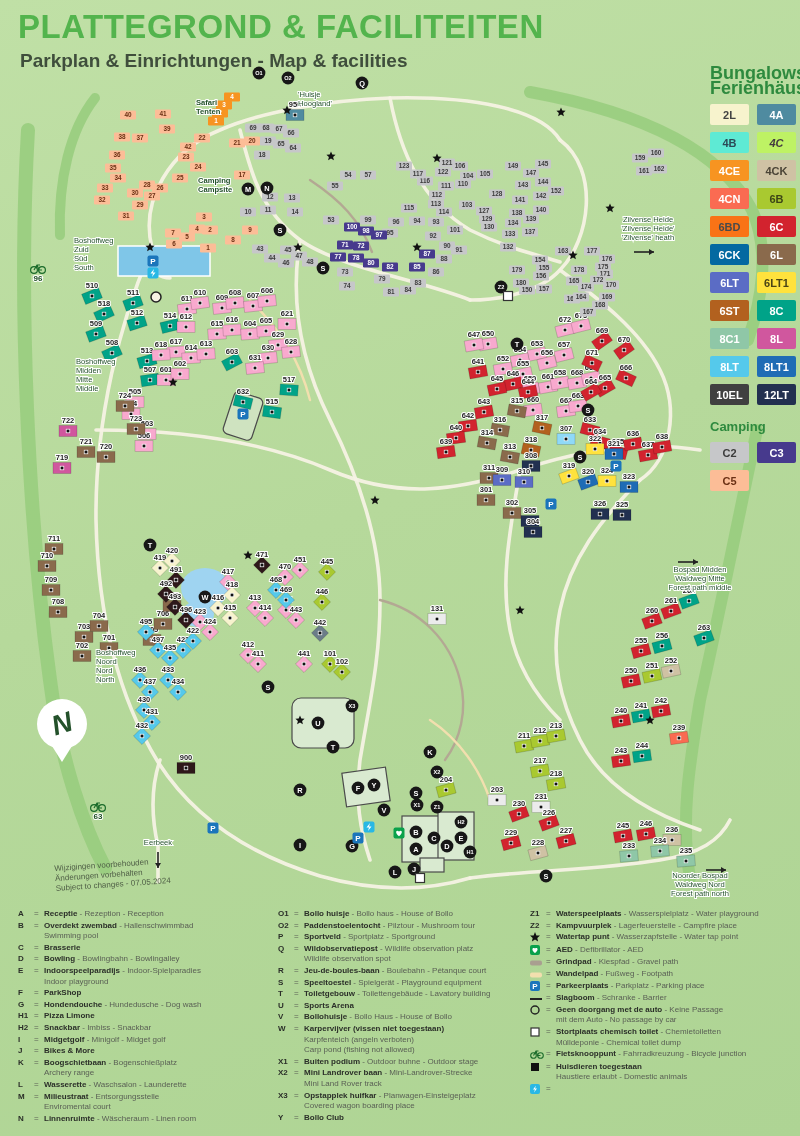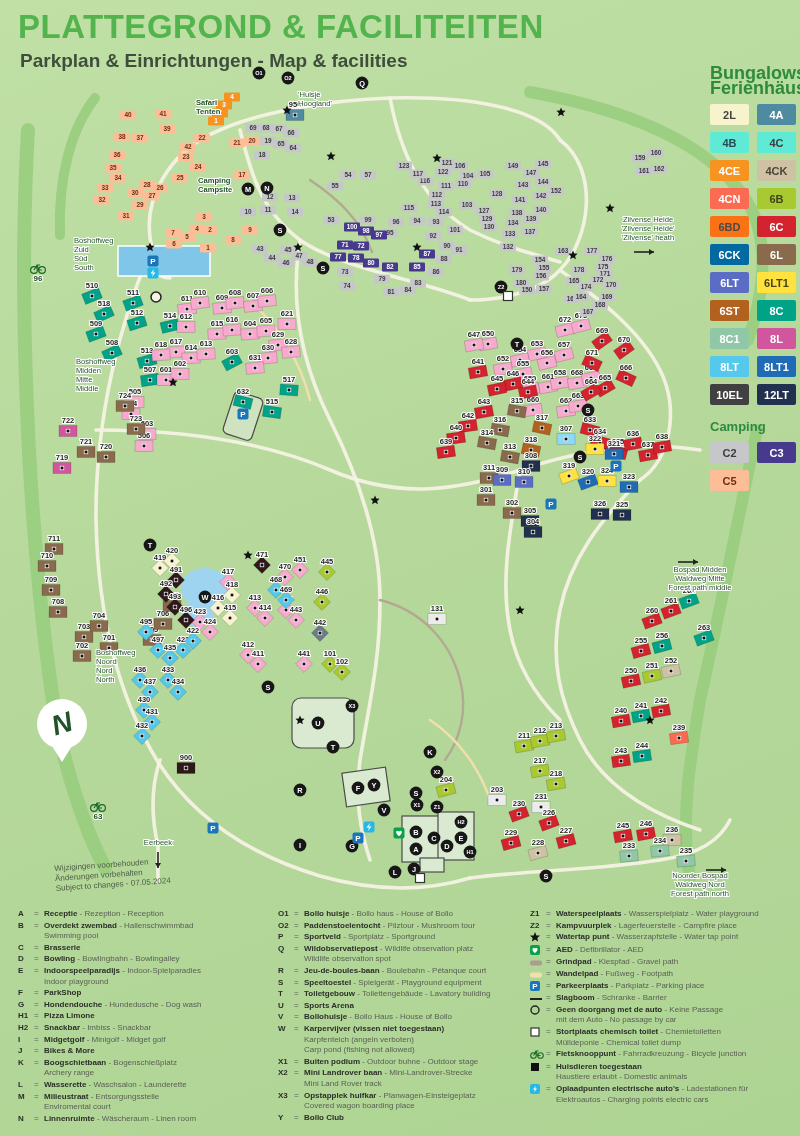--- a/index.html
+++ b/index.html
@@ -1922,21 +1922,21 @@
     <span>Bungalows</span><br>
     <span>Ferienhäuser</span>
   </div>
   <div id="bungalow-chips">
       <div class="chiprow">
         <div class="chip" style="background: rgb(247, 243, 205); color: rgb(67, 67, 67);">2L</div>
         <div class="chip" style="background: rgb(79, 139, 160); color: rgb(255, 255, 255);">4A</div>
       </div>
       <div class="chiprow">
         <div class="chip" style="background: #5eead4; color: rgb(43, 74, 86);">4B</div>
-        <div class="chip" style="background: #5eead4; color: rgb(67, 58, 64);">4C</div>
+        <div class="chip" style="background: #bef264; color: rgb(67, 58, 64); font-style: italic;">4C</div>
       </div>
       <div class="chiprow">
         <div class="chip" style="background: rgb(247, 148, 33); color: rgb(255, 255, 255);">4CE</div>
         <div class="chip" style="background: rgb(207, 194, 164); color: rgb(75, 68, 54);">4CK</div>
       </div>
       <div class="chiprow">
         <div class="chip" style="background: rgb(250, 107, 82); color: rgb(255, 255, 255);">4CN</div>
         <div class="chip" style="background: rgb(169, 201, 48); color: rgb(61, 70, 23);">6B</div>
       </div>
       <div class="chiprow">
@@ -2314,19 +2314,15 @@
           <div><b>Huisdieren toegestaan</b></div>
           <div>Haustiere erlaubt  - Domestic animals</div>
         </div>
       </div>
       <div class="litem">
         <span class="lkey sym"><svg width="10" height="10">
             <rect width="10" height="10" rx="2" fill="#29b8e5"></rect>
             <path d="M6,1.5 L3,5.5 L5,5.5 L4,8.5 L7,4.5 L5,4.5 Z" fill="#fff"></path>
           </svg></span>
         <span class="leq">=</span>
-        <div class="ltxt">
-          <div><b>Oplaadpunten electrische auto's</b> - Ladestationen für</div>
-          <div>Elektroautos - Charging points electric cars</div>
-        </div>
       </div>
     </div>
 </div>
 
 </body></html>

